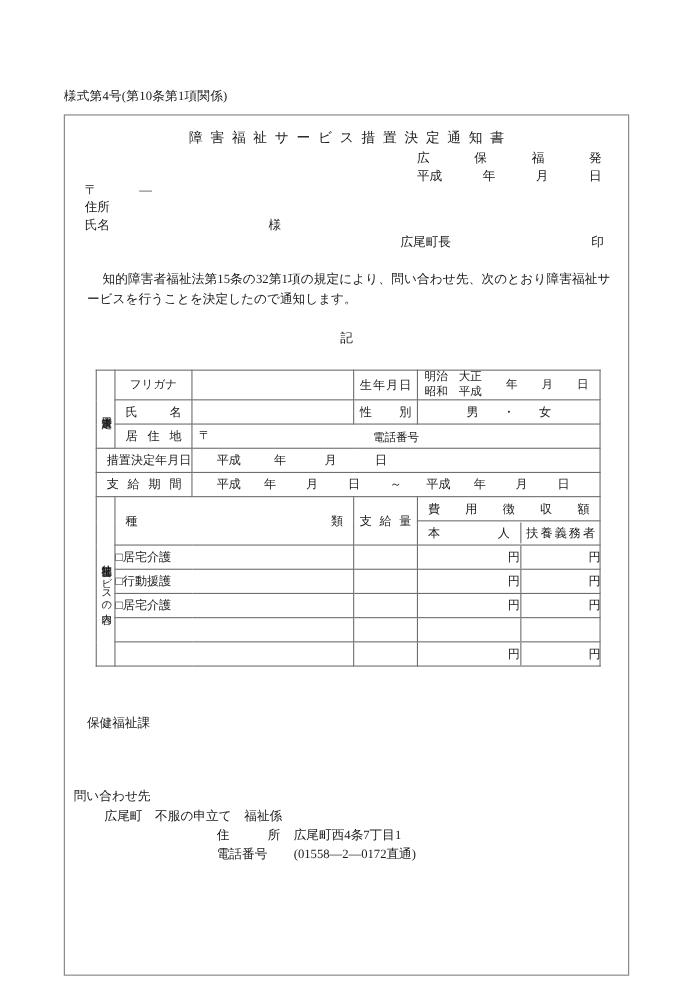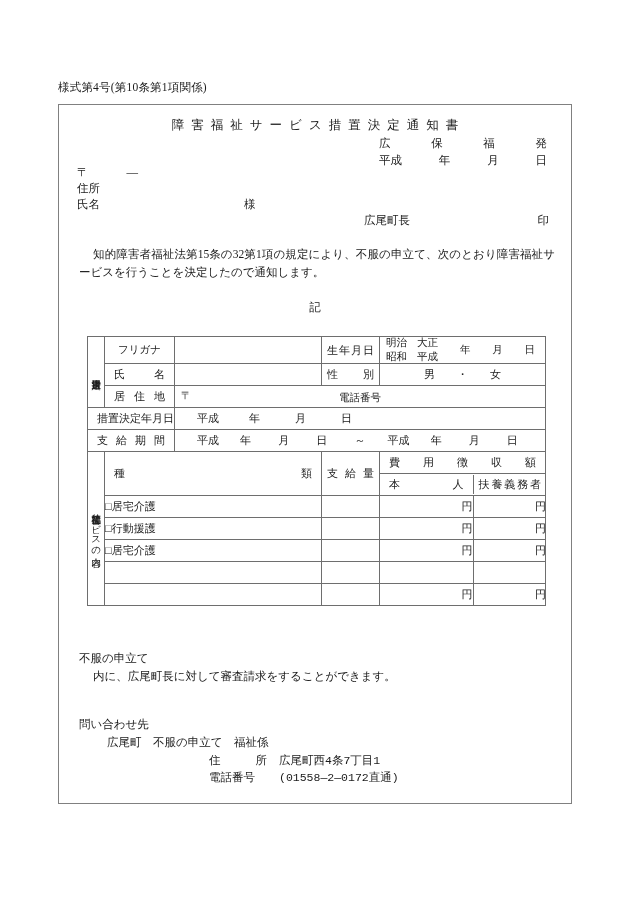--- a/index.html
+++ b/index.html
@@ -27,21 +27,21 @@
     letter-spacing: 0.2px;
     white-space: nowrap;
   }
 
   
   .frame {
     position: absolute;
     left: 58px;
     top: 104px;
     width: 514px;
-    height: 700px;
+    height: 783px;
     border: 1px solid #808080;
     box-sizing: border-box;
   }
 
   
   .title {
     position: absolute;
     left: 0; right: 0;
     top: 12px;
     text-align: center;
@@ -267,25 +267,24 @@
   .appeal .para {
     display: block;
     text-indent: 28px;
     text-align: justify;
   }
   .appeal .para2 { display: block; padding-left: 14px; }
 
   
   .contact {
     position: absolute;
-    left: 20px;
+    left: 8px;
     top: 611px;
     font-size: 11.5px;
     line-height: 1.55;
-    font-family: Liberation Mono, monospace;
   }
   .contact .c-lead { display: block; }
   .contact .c-office { display: block; padding-left: 28px; }
   .contact .c-row {
     display: block;
     padding-left: 130px;
     white-space: nowrap;
   }
   .contact .c-key {
     display: inline-flex;
@@ -322,21 +321,21 @@
 
     <div class="postal-row">
       <span>〒</span><span class="dash">—</span>
     </div>
     <div class="addr-label">住所</div>
     <div class="name-label">氏名</div>
     <div class="name-honorific">様</div>
     <div class="issuer">広尾町長</div>
     <div class="seal">印</div>
 
-    <div class="body-text"><span class="indent"></span><span>知的障害者福祉法第15条の32第1項の規定により、不服の申立て、次のとおり障害福祉サービスを行うことを決定したので通知します。</span></div>
+    <div class="body-text"><span class="indent"></span><span>知的障害者福祉法第15条の32第1項の規定により、問い合わせ先、次のとおり障害福祉サービスを行うことを決定したので通知します。</span></div>
     <div class="ki">記</div>
 
     <table class="grid">
       <colgroup>
         <col style="width:17px">
         <col style="width:70px">
         <col style="width:147px">
         <col style="width:58px">
         <col style="width:166px">
       </colgroup>
@@ -611,22 +610,21 @@
                 <td class="yen" style="border:0;height:21px">円</td>
               </tr>
             </tbody>
               </table>
           </td>
         </tr>
       </tbody>
     </table>
 
     <div class="appeal">
-      <span class="lead">不服の申立て</span>
-      <span class="para2">内に、広尾町長に対して審査請求をすることができます。</span>
+      <span class="lead">保健福祉課</span>
     </div>
 
     <div class="contact">
       <span class="c-lead">問い合わせ先</span>
       <span class="c-office">広尾町　不服の申立て　福祉係</span>
       <span class="c-row">
         <span class="c-key">
           <span>住</span>
           <span>所</span>
         </span><span class="c-val">広尾町西4条7丁目1</span>

